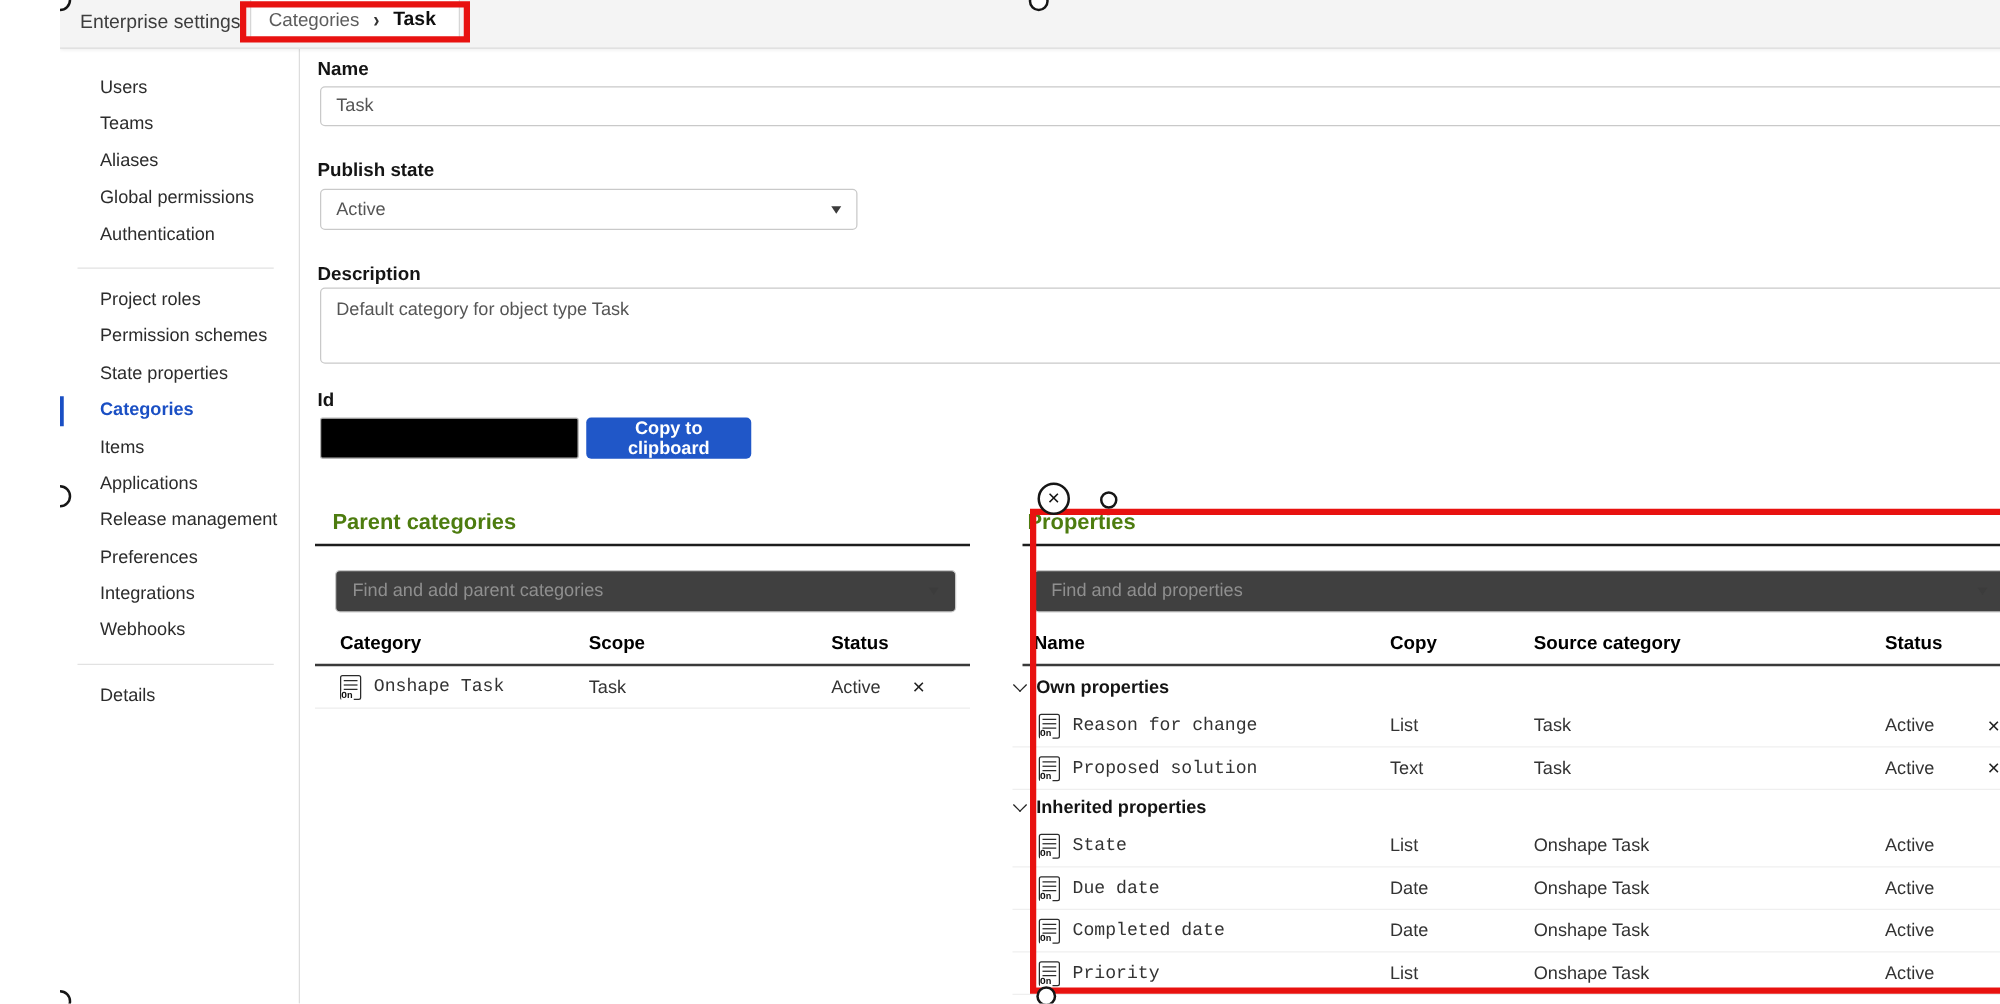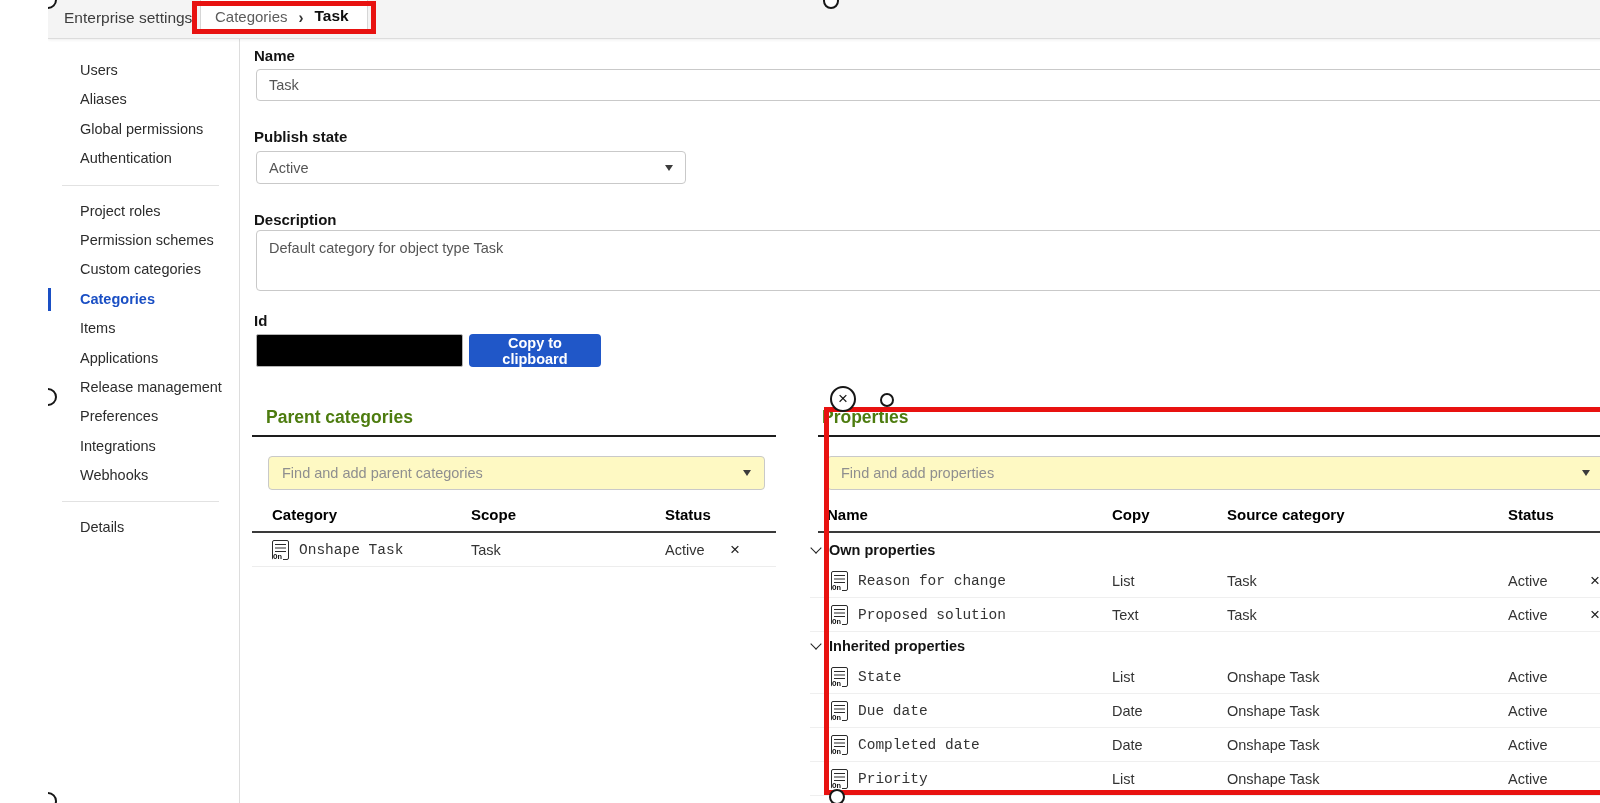--- a/index.html
+++ b/index.html
@@ -40,21 +40,21 @@
   .caret{width:0;height:0;border-left:4.5px solid transparent;border-right:4.5px solid transparent;
          border-top:6px solid #3c3c3c;}
   .redacted{background:#000;border:1px solid #b5b5b5;border-radius:2px;}
   .btn-primary{background:#2057c8;color:#fff;border:none;border-radius:4px;font-size:14.5px;
                font-weight:600;display:flex;align-items:center;justify-content:center;cursor:pointer;
                font-family:"Liberation Sans","DejaVu Sans",sans-serif;}
 
   
   .panel-title{font-size:17.5px;font-weight:700;color:#4d7c0f;}
   .title-rule{height:2px;background:#1d1d1d;}
-  .combo{border:1px solid #c9c9c9;border-radius:4px;background:#fef9c3;display:flex;
+  .combo{border:1px solid #c9c9c9;border-radius:4px;background:#404040;display:flex;
          align-items:center;justify-content:space-between;padding:0 13px;cursor:pointer;}
   .combo .ph{font-size:14.5px;color:#8f8f8f;}
   .col-hdr{font-size:15px;font-weight:700;color:#000000;}
   .hdr-rule{height:2px;background:#3a3a3a;}
 
   .pc-rows{position:absolute;left:204px;top:533px;width:524px;}
   .pc-row{display:grid;grid-template-columns:199px 194px 65px 1fr;align-items:center;
           height:33px;padding-left:20px;border-bottom:1px solid #ededed;}
   .prop-list{position:absolute;left:762px;top:536px;width:798px;}
   .prop-group-hdr{display:flex;align-items:center;gap:9px;height:28px;padding-left:2px;}
@@ -93,29 +93,30 @@
     <div class="crumb-chip">
       <span class="crumb-parent">Categories</span>
       <span class="crumb-sep">›</span>
       <span class="crumb-current">Task</span>
     </div>
   </div>
 
   <div class="sidebar" id="sidebar">
       <div class="side-group">
         <div class="side-item"><span>Users</span></div>
+        <div class="side-item"><span>Teams</span></div>
         <div class="side-item"><span>Aliases</span></div>
         <div class="side-item"><span>Global permissions</span></div>
         <div class="side-item"><span>Authentication</span></div>
       </div>
       <div class="side-divider"></div>
       <div class="side-group">
         <div class="side-item"><span>Project roles</span></div>
         <div class="side-item"><span>Permission schemes</span></div>
-        <div class="side-item"><span>Custom categories</span></div>
+        <div class="side-item"><span>State properties</span></div>
         <div class="side-item selected"><span>Categories</span></div>
         <div class="side-item"><span>Items</span></div>
         <div class="side-item"><span>Applications</span></div>
         <div class="side-item"><span>Release management</span></div>
         <div class="side-item"><span>Preferences</span></div>
         <div class="side-item"><span>Integrations</span></div>
         <div class="side-item"><span>Webhooks</span></div>
       </div>
       <div class="side-divider"></div>
       <div class="side-group">

